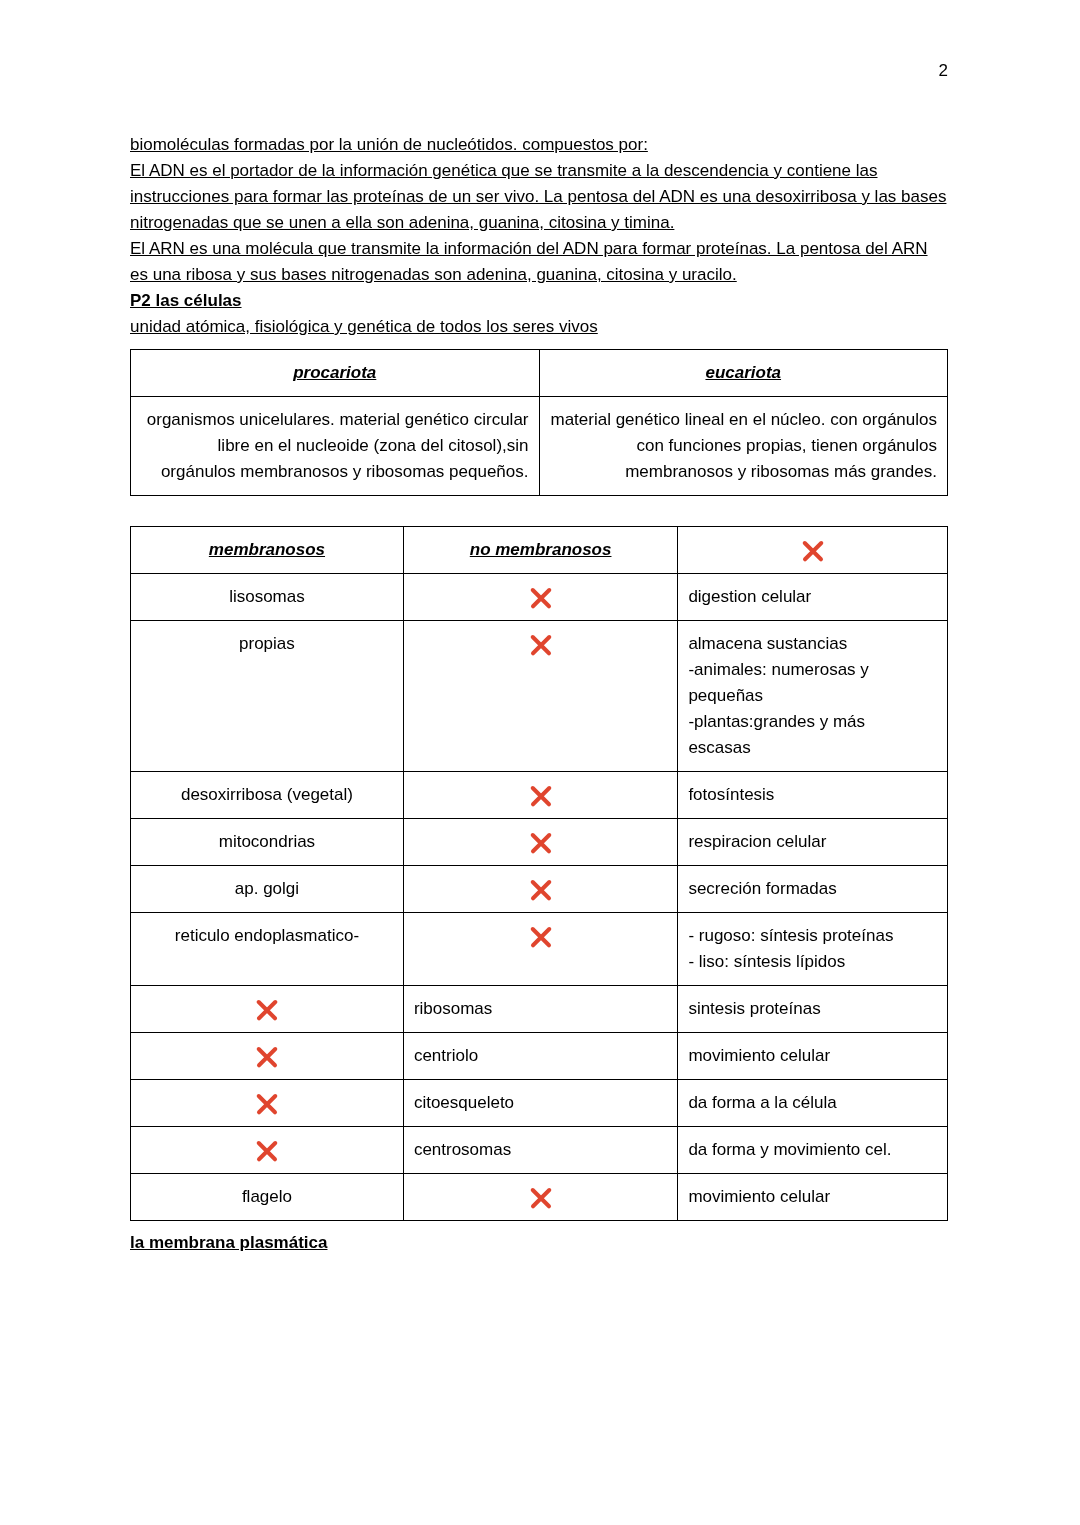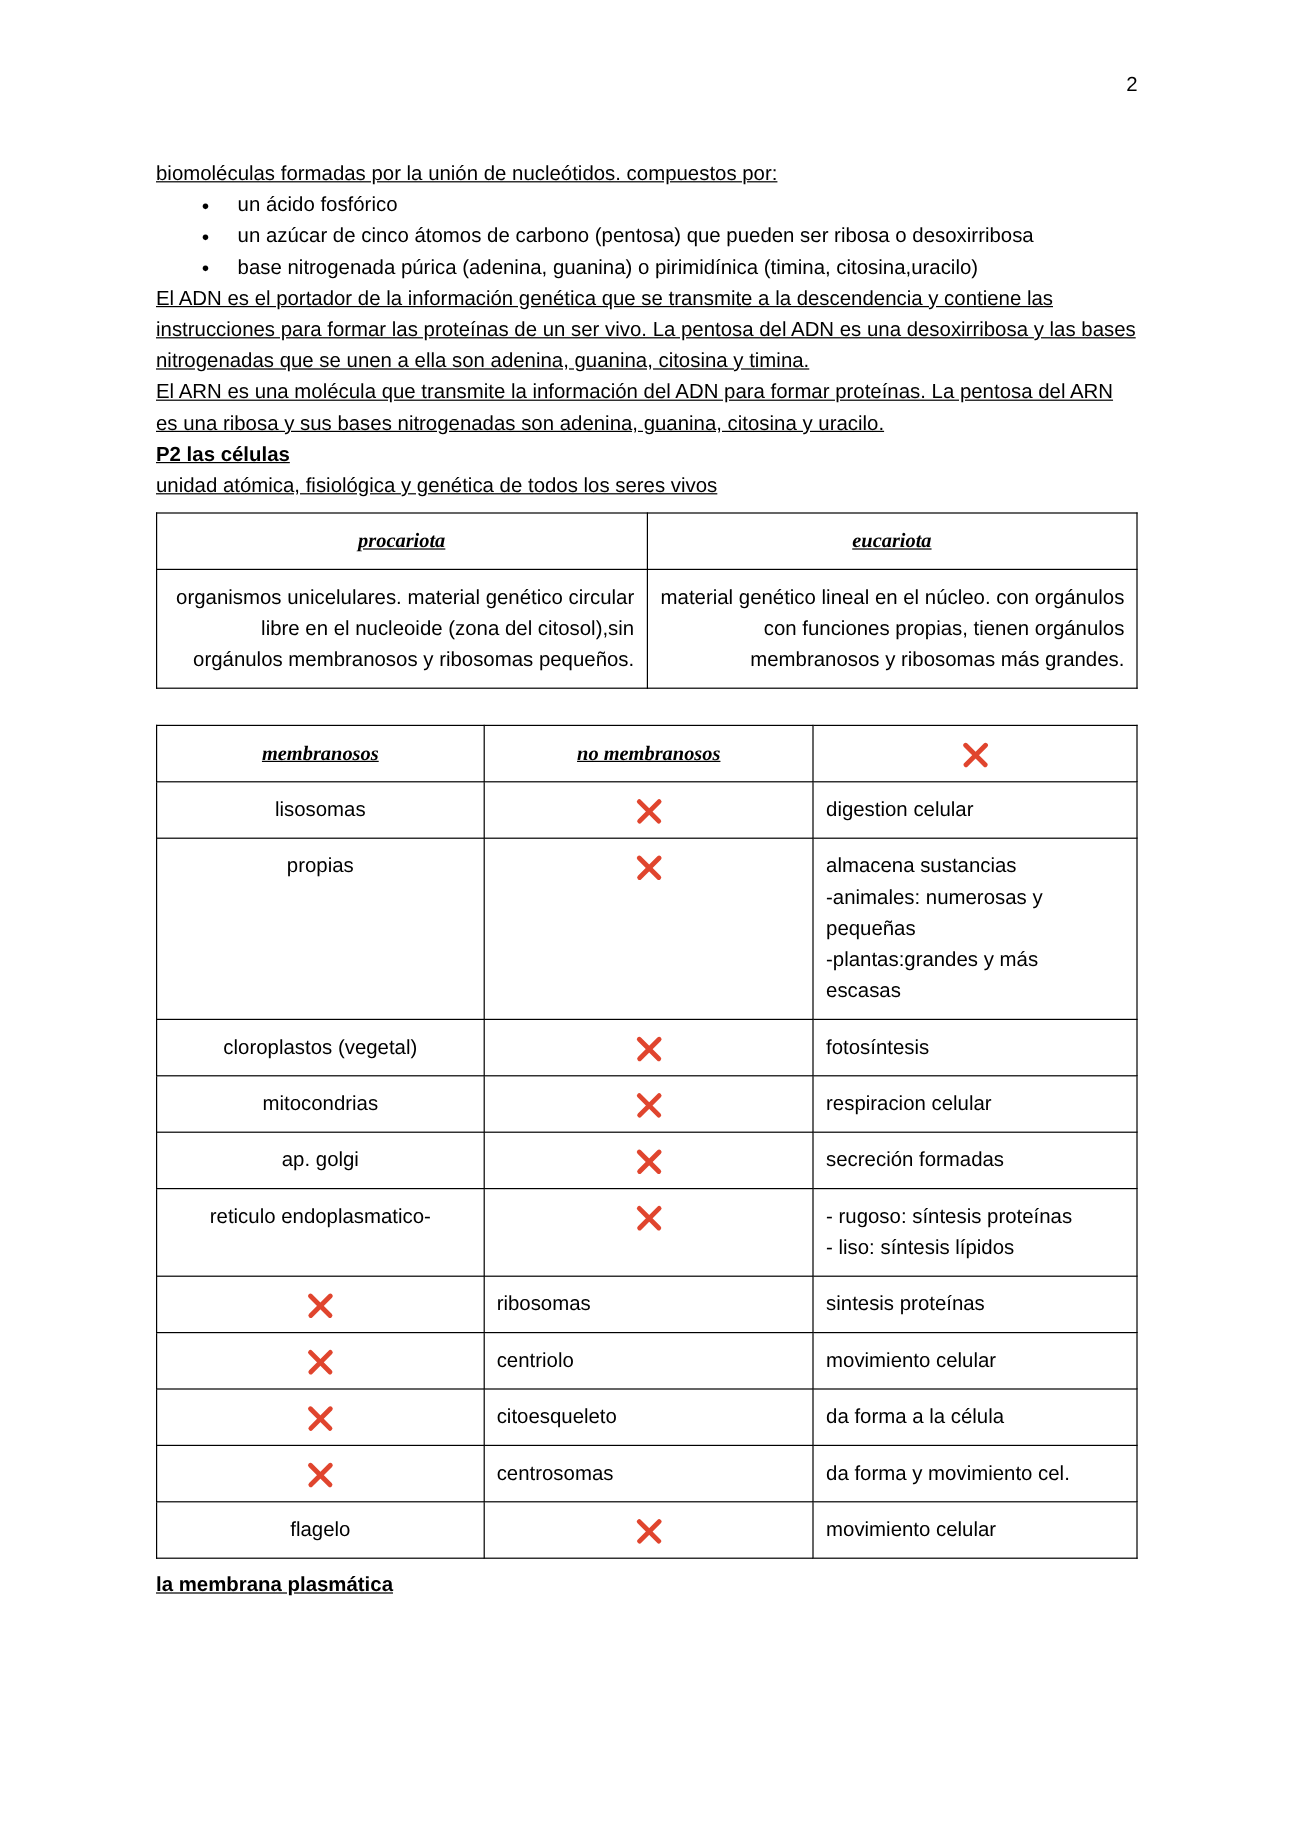--- a/index.html
+++ b/index.html
@@ -56,21 +56,20 @@
   table.cell-types { margin-top: 9px; }
   table.organelles { margin-top: 30px; }
   th, td { border: 1.5px solid #000000; }
   th {
     font-weight: bold;
     font-style: italic;
     text-decoration: underline;
     text-align: center;
     padding: 10px 10px;
     vertical-align: middle;
-    font-family: Liberation Serif, serif;
   }
   td {
     padding: 10px 10px;
     vertical-align: top;
     text-align: right;
   }
   .organelles td.col0 { text-align: center; }
   .organelles td.col1 { text-align: left; }
   .organelles td.col2 { text-align: left; }
   .organelles td.x-cell { text-align: center; }
@@ -98,25 +97,20 @@
 </style>
 </head>
 <body>
 
 <div class="page">
 
   <div class="page-number">2</div>
 
   <p>biomoléculas formadas por la unión de nucleótidos. compuestos por:</p>
 
-  <ul class="bullets">
-      <li>un ácido fosfórico</li>
-      <li>un azúcar de cinco átomos de carbono (pentosa) que pueden ser ribosa o desoxirribosa</li>
-      <li>base nitrogenada púrica (adenina, guanina) o pirimidínica (timina, citosina,uracilo)</li>
-    </ul>
 
   <p>El ADN es el portador de la información genética que se transmite a la descendencia y contiene las instrucciones para formar las proteínas de un ser vivo. La pentosa del ADN es una desoxirribosa y las bases nitrogenadas que se unen a ella son adenina, guanina, citosina y timina.</p>
   <p>El ARN es una molécula que transmite la información del ADN para formar proteínas. La pentosa del ARN es una ribosa y sus bases nitrogenadas son adenina, guanina, citosina y uracilo.</p>
 
   <p class="section-heading">P2 las células</p>
   <p>unidad atómica, fisiológica y genética de todos los seres vivos</p>
 
   <table class="cell-types">
     <thead>
       <tr>
@@ -149,21 +143,21 @@
         <tr>
           <td class="col0 text-cell">propias</td>
           <td class="col1 x-cell"><span class="x-mark"></span></td>
           <td class="col2 text-cell">almacena sustancias
 -animales: numerosas y
 pequeñas
 -plantas:grandes y más
 escasas</td>
         </tr>
         <tr>
-          <td class="col0 text-cell">cloroplastos (vegetal)</td>
+          <td class="col0 text-cell">desoxirribosa (vegetal)</td>
           <td class="col1 x-cell"><span class="x-mark"></span></td>
           <td class="col2 text-cell">fotosíntesis</td>
         </tr>
         <tr>
           <td class="col0 text-cell">mitocondrias</td>
           <td class="col1 x-cell"><span class="x-mark"></span></td>
           <td class="col2 text-cell">respiracion celular</td>
         </tr>
         <tr>
           <td class="col0 text-cell">ap. golgi</td>

